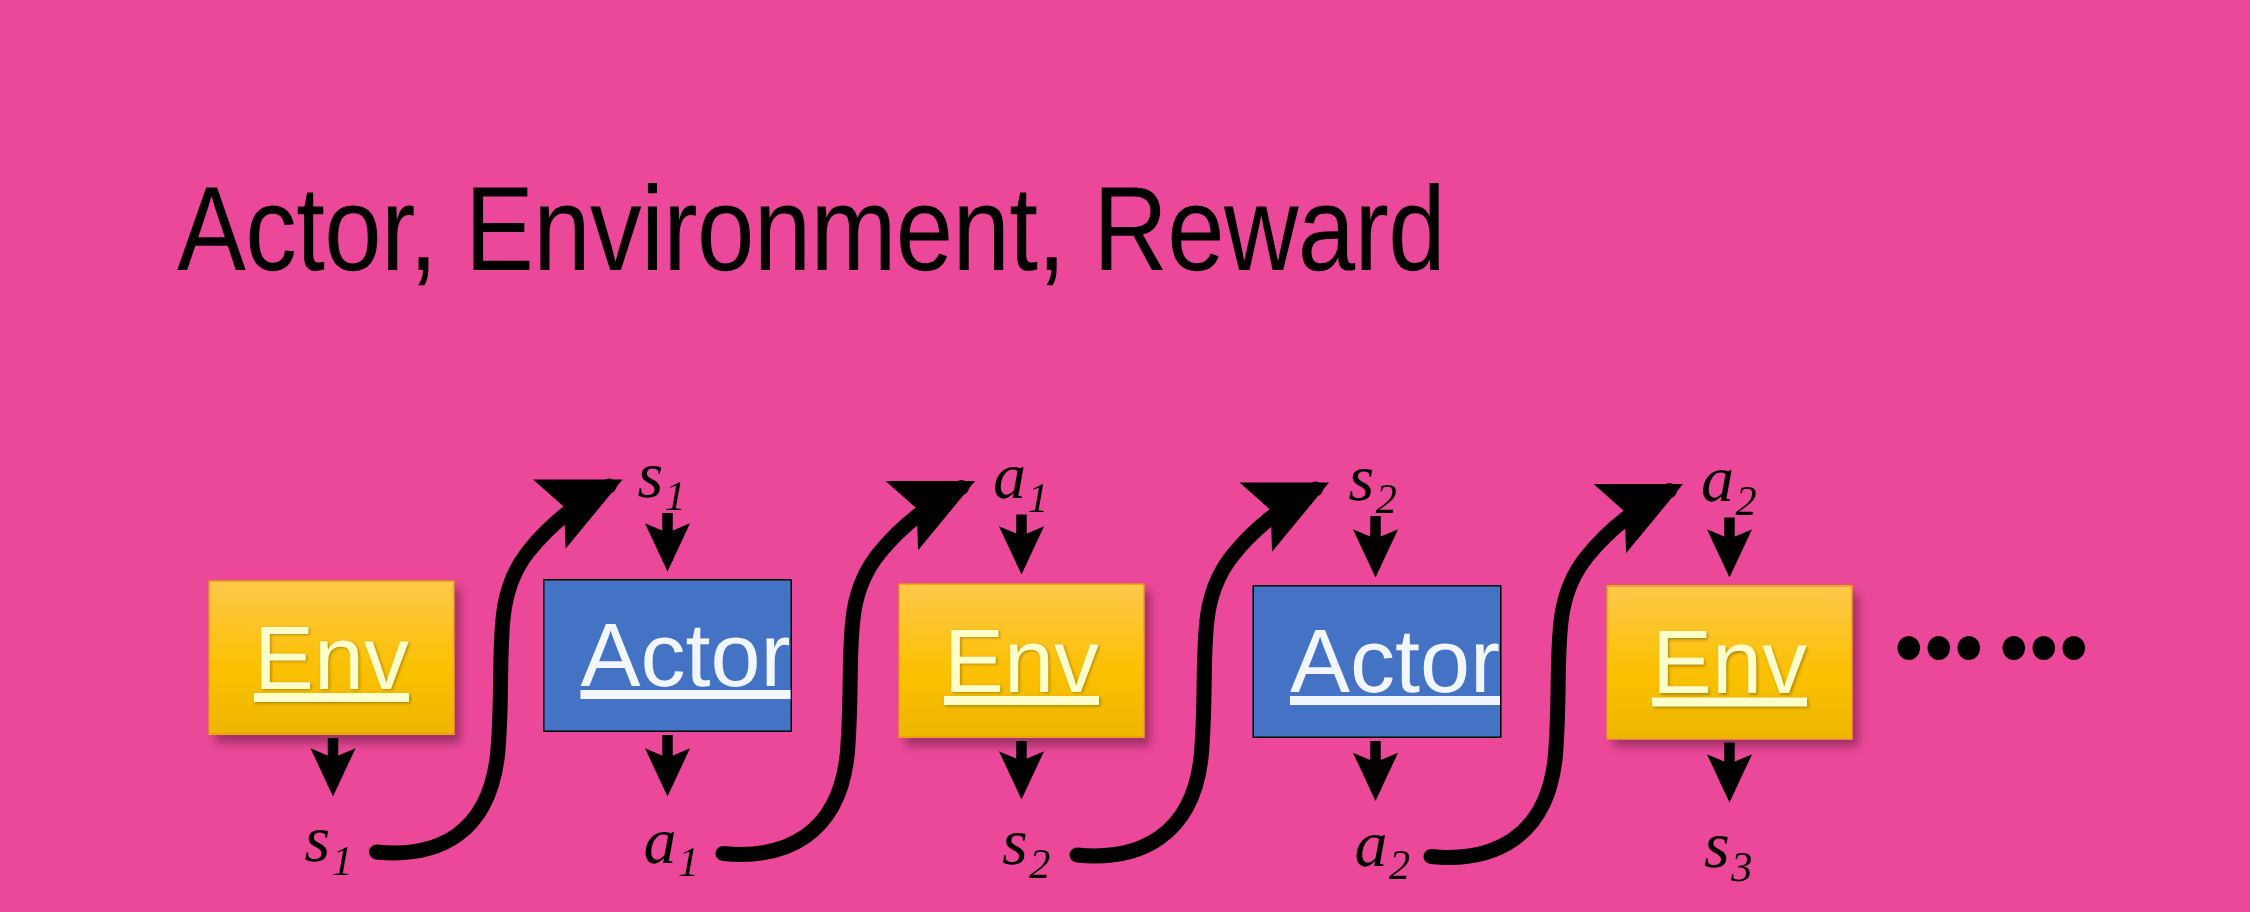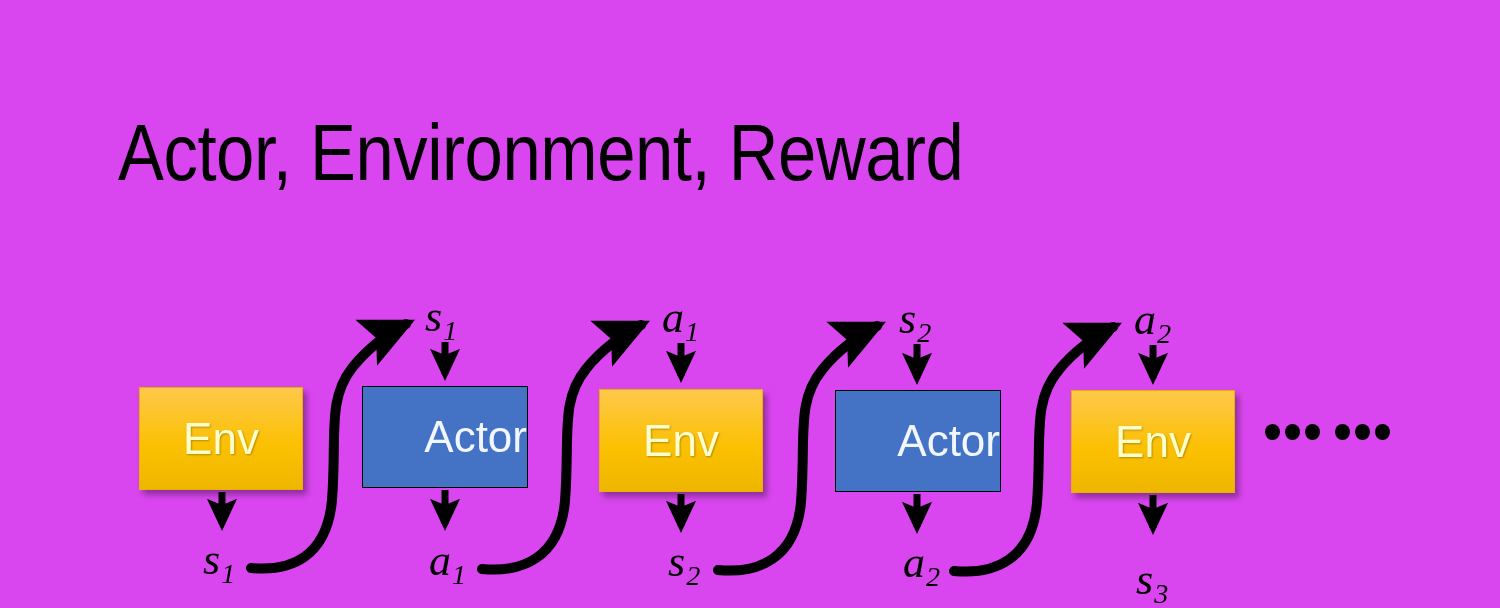--- a/index.html
+++ b/index.html
@@ -4,21 +4,21 @@
 <style>
   html, body {
     margin: 0;
     padding: 0;
     background: #ffffff;
   }
   #slide {
     position: relative;
     width: 1500px;
     height: 608px;
-    background: #d946ef;
+    background: #ec4899;
     overflow: hidden;
     font-family: "Liberation Sans", sans-serif;
   }
   #slide-title {
     position: absolute;
     left: 118px;
     top: 113px;
     font-family: "Liberation Sans", sans-serif;
     font-size: 80px;
     font-weight: 400;
@@ -49,24 +49,25 @@
     box-shadow: 4px 5px 6px rgba(0,0,0,0.33);
   }
   .node-box.actor {
     background: #4472C4;
     border: 1px solid #000000;
     box-shadow: none;
     justify-content: flex-end;
   }
   .node-label {
     font-family: "Liberation Sans", sans-serif;
-    font-size: 44px;
+    font-size: 60px;
     font-weight: 400;
     line-height: 1;
     user-select: none;
+    text-decoration: underline;
   }
   .node-box.env .node-label {
     color: #FFFFCC;
     text-shadow: 1px 1px 2px rgba(0,0,0,0.28);
   }
   .node-box.actor .node-label {
     color: #F2F7FF;
   }
   .math-label {
     position: absolute;
@@ -201,21 +202,21 @@
   </div>
   <div class="math-label" style="left:429px; top:539px;">
     <span>a</span><span class="sub">1</span>
   </div>
   <div class="math-label" style="left:668px; top:540px;">
     <span>s</span><span class="sub">2</span>
   </div>
   <div class="math-label" style="left:903px; top:541px;">
     <span>a</span><span class="sub">2</span>
   </div>
-  <div class="math-label" style="left:1136px; top:542px;margin-top:16px;">
+  <div class="math-label" style="left:1136px; top:542px;">
     <span>s</span><span class="sub">3</span>
   </div>
 
   <div id="ellipsis-dots">
     <span class="dot"></span>
     <span class="dot"></span>
     <span class="dot"></span>
     <span class="gap"></span>
     <span class="dot"></span>
     <span class="dot"></span>

